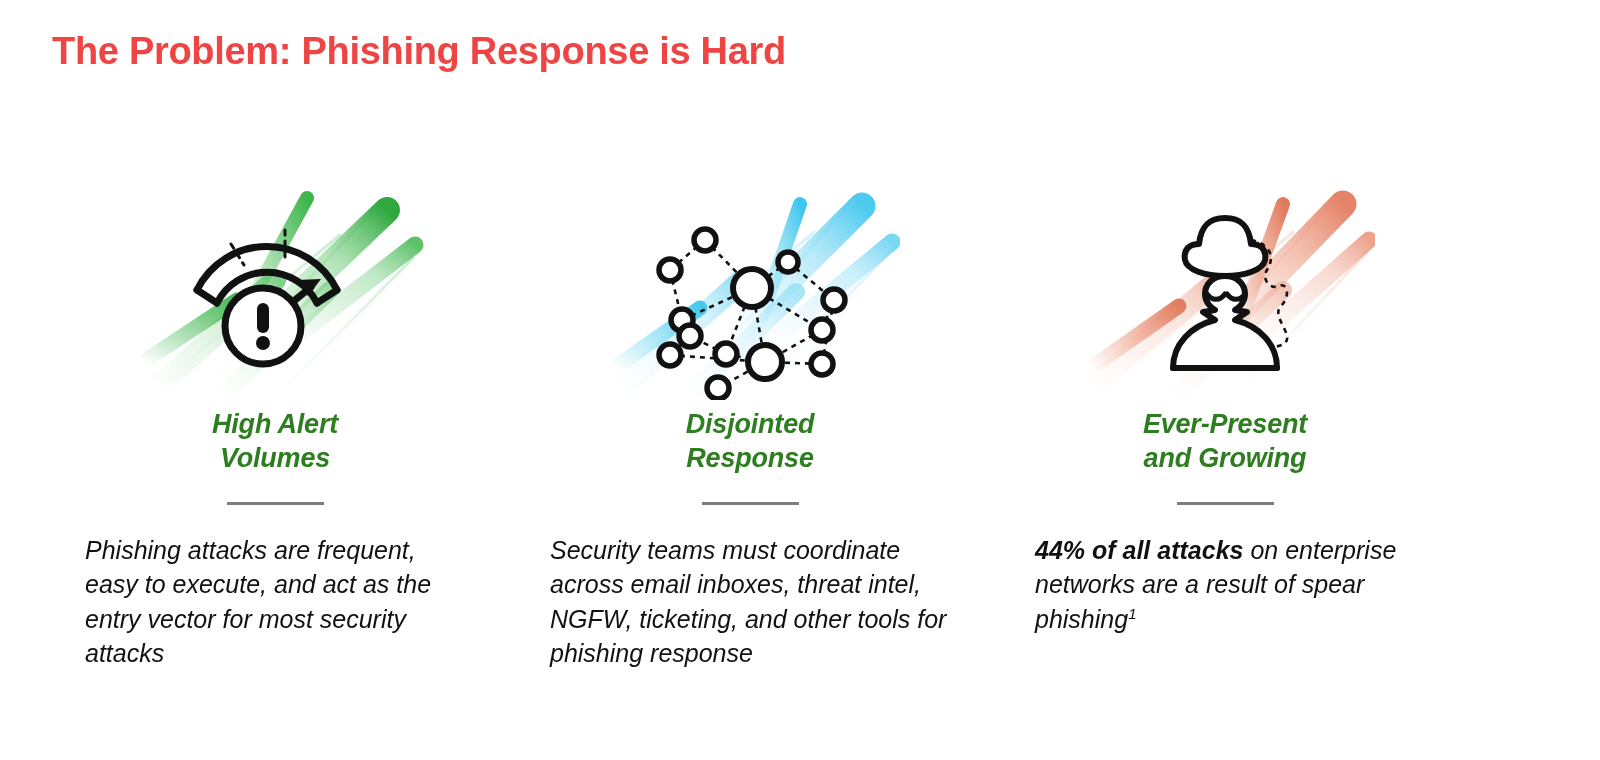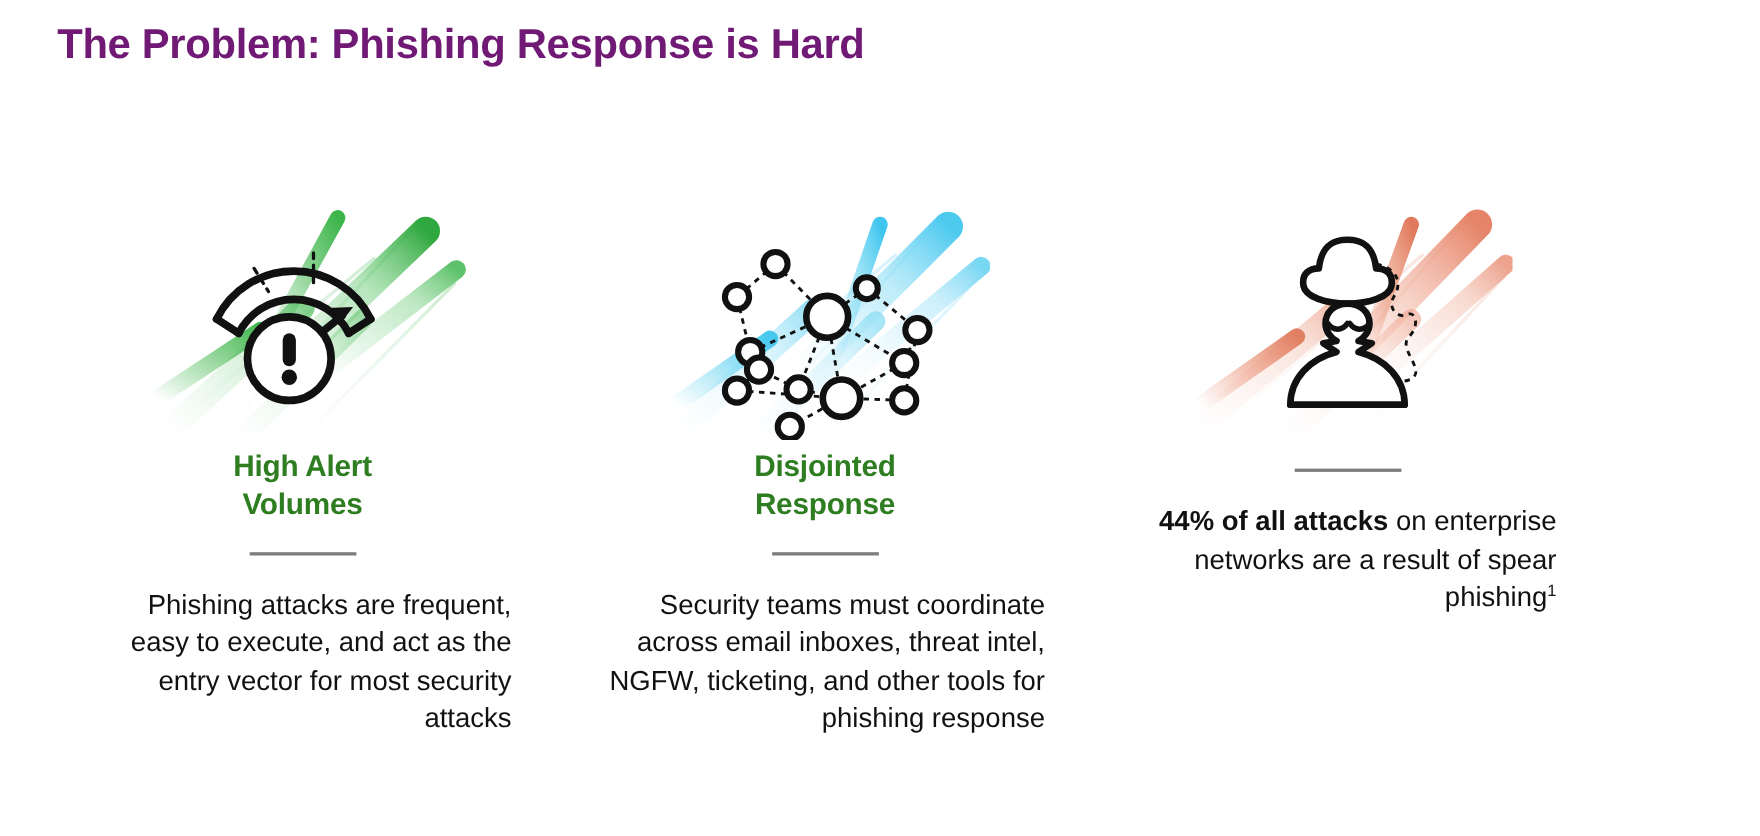--- a/index.html
+++ b/index.html
@@ -18,45 +18,46 @@
   #slide {
     position: absolute;
     inset: 0;
     background: #ffffff;
   }
 
   
   #slide-title {
     position: absolute;
     left: 52px;
-    top: 20px;
+    top: 30px;
     font-family: "Liberation Sans", sans-serif;
     font-size: 38px;
     font-weight: bold;
     letter-spacing: -0.3px;
-    color: #701a75;
+    color: #ef4444;
     white-space: nowrap;
   }
 
   
   #columns {
     position: absolute;
     left: 60px;
     top: 140px;
     width: 1480px;
     height: 600px;
     display: flex;
     flex-direction: row;
     align-items: flex-start;
   }
   .column {
     width: 430px;
     display: flex;
     flex-direction: column;
     align-items: center;
+    font-style: italic;
   }
   .col-gap { width: 45px; flex: 0 0 45px; }
 
   .icon-wrap {
     width: 300px;
     height: 260px;
     position: relative;
   }
   .icon-wrap svg { display: block; }
 
@@ -74,21 +75,21 @@
 
   .divider {
     margin-top: 26px;
     width: 97px;
     height: 3px;
     background: #7d7d7d;
   }
 
   .card-body {
     margin-top: 28px;
-    text-align: right;
+    text-align: left;
     font-family: "Liberation Sans", sans-serif;
     font-size: 25px;
     line-height: 1.38;
     color: #111111;
     width: 400px;
   }
   .card-body .bold { font-weight: bold; }
   .card-body sup { font-size: 0.6em; vertical-align: super; line-height: 0; }
 
   
@@ -331,18 +332,20 @@
           </g>
 
           <g stroke="#111" stroke-width="5" fill="none" stroke-linecap="round">
             <path d="M 132 154 C 137 161 145 161 150 154"></path>
             <path d="M 152 154 C 157 161 165 161 170 154"></path>
           </g>
           <line x1="98" y1="228" x2="202" y2="228" stroke="#111" stroke-width="6" stroke-linecap="round"></line>
         </svg>
       </div>
 
+      <div class="card-heading">Ever-Present
+and Growing</div>
       <div class="divider"></div>
       <div class="card-body"><span class="bold">44% of all attacks</span><span> on enterprise networks are a result of spear phishing</span><sup>1</sup></div>
     </div>
 
   </div>
 </div>
 
 </body></html>

